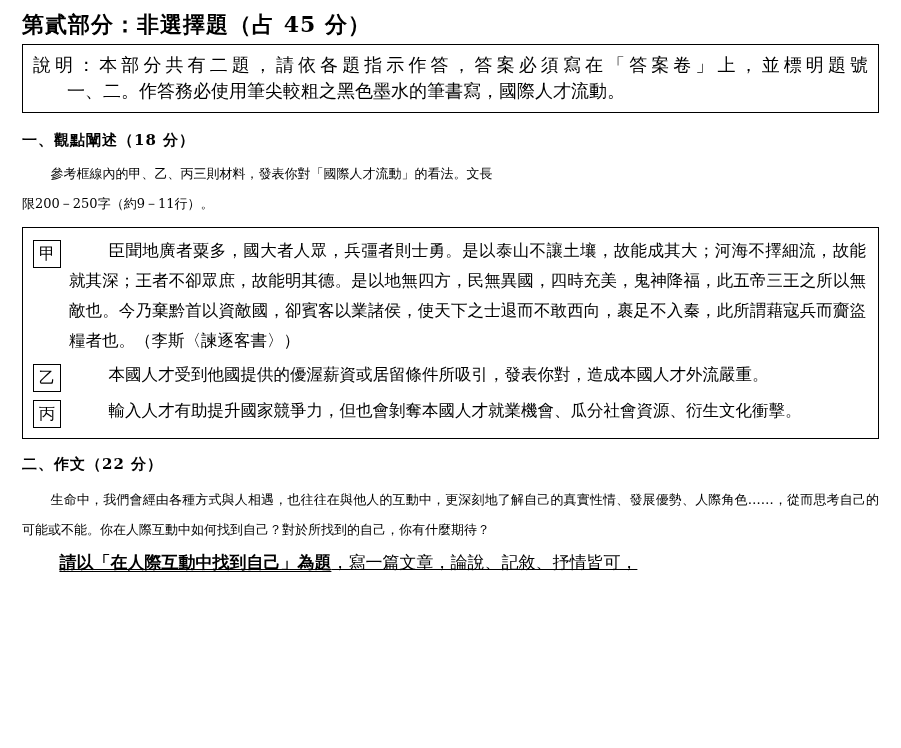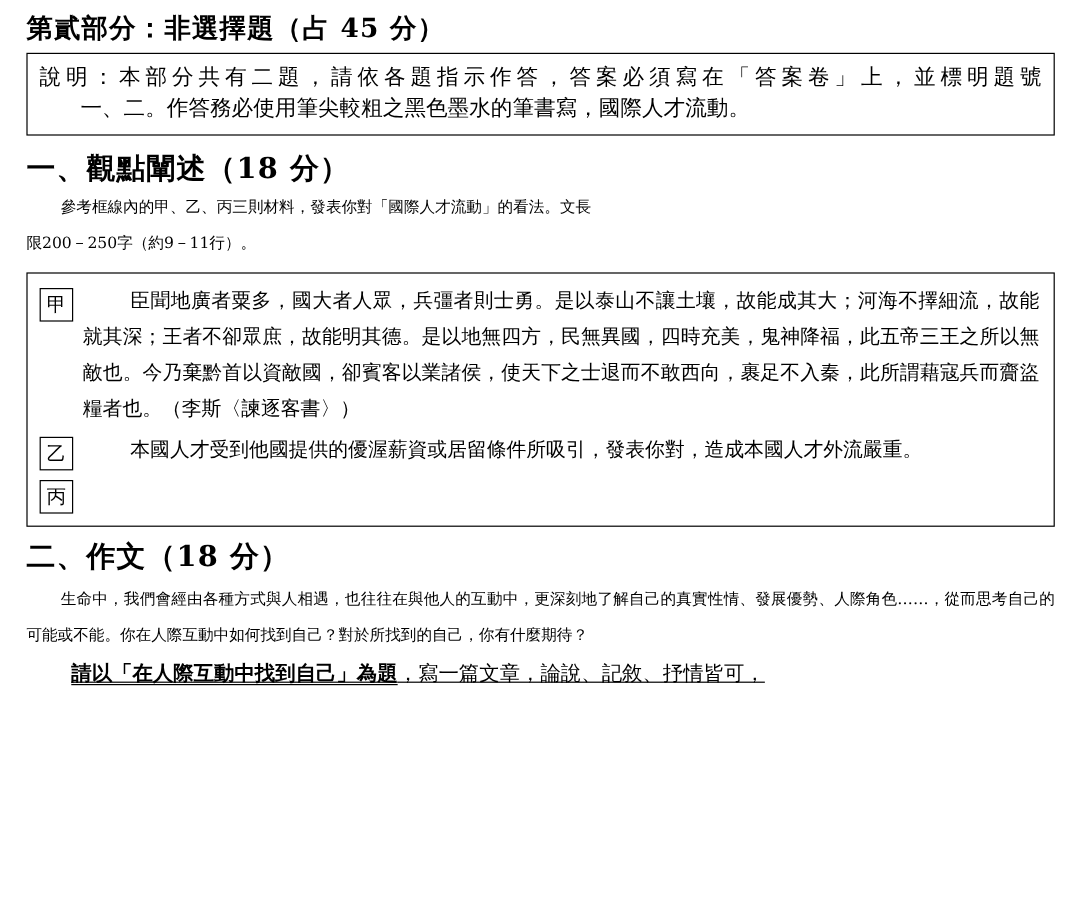--- a/index.html
+++ b/index.html
@@ -39,21 +39,21 @@
   .instruction-box .line1 {
     text-align: justify;
     text-align-last: justify;
     white-space: nowrap;
   }
   .instruction-box .line2 {
     padding-left: 34px;
     white-space: nowrap;
   }
   .q-heading {
-    font-size: 24px;
+    font-size: 15px;
     font-weight: bold;
     letter-spacing: 1px;
     line-height: 34px;
     margin: 8px 0 2px 0;
     white-space: nowrap;
   }
   .para {
     font-size: 13px;
     line-height: 30px;
     text-align: justify;
@@ -131,25 +131,26 @@
       <div class="mat-text">臣聞地廣者粟多，國大者人眾，兵彊者則士勇。是以泰山不讓土壤，故能成其大；河海不擇細流，故能就其深；王者不卻眾庶，故能明其德。是以地無四方，民無異國，四時充美，鬼神降福，此五帝三王之所以無敵也。今乃棄黔首以資敵國，卻賓客以業諸侯，使天下之士退而不敢西向，裹足不入秦，此所謂藉寇兵而齎盜糧者也。（李斯〈諫逐客書〉）</div>
     </div>
 
     <div class="material-row">
       <div class="mat-label">乙</div>
       <div class="mat-text">本國人才受到他國提供的優渥薪資或居留條件所吸引，發表你對，造成本國人才外流嚴重。</div>
     </div>
 
     <div class="material-row">
       <div class="mat-label">丙</div>
+      <div class="mat-text">輸入人才有助提升國家競爭力，但也會剝奪本國人才就業機會、瓜分社會資源、衍生文化衝擊。</div>
     </div>
 
   </div>
 
-  <div class="q-heading">二、作文（18 分）</div>
+  <div class="q-heading">二、作文（22 分）</div>
 
   <div class="essay-block">
     <div class="para indent">生命中，我們會經由各種方式與人相遇，也往往在與他人的互動中，更深刻地了解自己的真實性情、發展優勢、人際角色……，從而思考自己的可能或不能。你在人際互動中如何找到自己？對於所找到的自己，你有什麼期待？</div>
     <div class="essay-last">
       <span style="display:inline-block; width:2.2em;"></span><span class="underline-bold">請以「在人際互動中找到自己」為題</span><span>，寫一篇文章，論說、記敘、抒情皆可，</span>
     </div>
   </div>
 
 </div>
 

